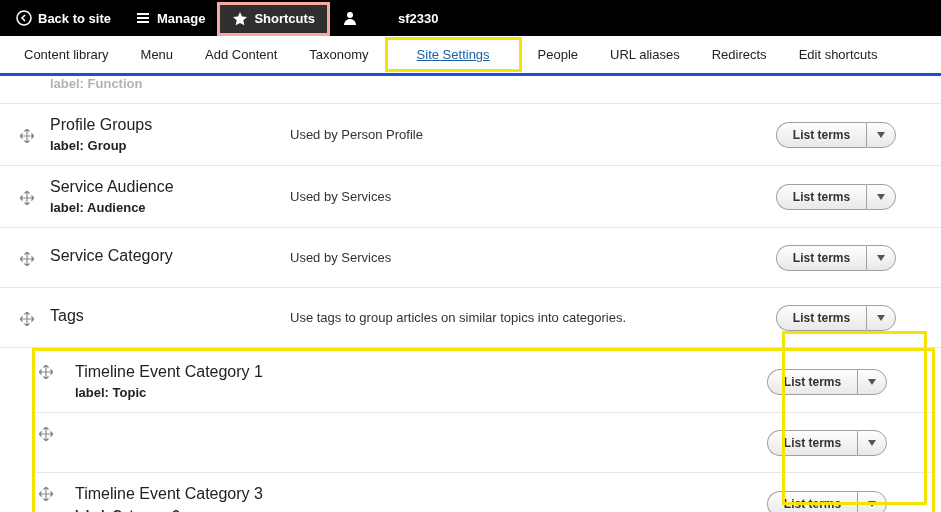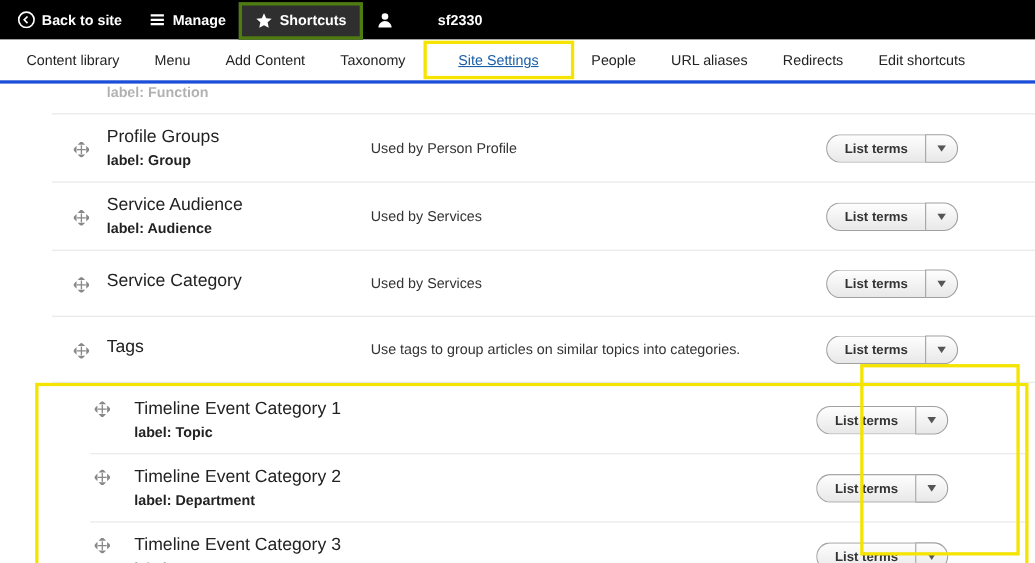--- a/index.html
+++ b/index.html
@@ -1,37 +1,37 @@
 <!DOCTYPE html>
 <html><head>
 <meta charset="utf-8">
 <style>
   * { box-sizing: border-box; margin: 0; padding: 0; }
   body { font-family: "Lucida Grande", "Helvetica Neue", Arial, sans-serif; font-size: 13px; color: #222; background: #fff; width: 941px; }
 
   .topbar { background: #000; color: #fff; height: 36px; display: flex; align-items: center; padding: 0 4px; }
   .top-item { display: flex; align-items: center; gap: 6px; padding: 0 12px; height: 48px; cursor: pointer; font-weight: bold; }
   .top-item .icon { display: inline-flex; width: 16px; height: 16px; align-items: center; justify-content: center; }
-  .top-item.shortcuts { background: #2f2f2f; border: 3px solid #4d7c0f; height: 34px; margin-top: 1px; }
+  .top-item.shortcuts { background: #2f2f2f; border: 3px solid #fca5a5; height: 34px; margin-top: 1px; }
   .top-item.user { font-weight: bold; gap: 40px; }
 
   .subnav { background: #fff; border-bottom: 3px solid #1d4ed8; height: 40px; display: flex; align-items: center; padding: 0 8px; gap: 0; }
   .subnav-item { padding: 10px 16px; cursor: pointer; font-size: 13px; color: #222; }
   .subnav-item.active { border: 3px solid #f4e400; padding: 7px 29px; }
   .subnav-item.active span { text-decoration: underline; color: #1b5fa7; }
 
   .content { padding: 0 0 10px 0; }
-  .row { display: flex; align-items: center; border-bottom: 1px solid #e6e6e6; padding: 12px 20px; min-height: 60px; position: relative; margin-left: 47px; }
+  .row { display: flex; align-items: center; border-bottom: 1px solid #e6e6e6; padding: 12px 20px; min-height: 60px; position: relative; }
   .row.partial-top { padding-top: 0; min-height: 20px; border-bottom: 1px solid #e6e6e6; }
   .drag-col { width: 30px; display: flex; align-items: flex-start; padding-top: 2px; }
   .name-col { width: 240px; }
   .name-col .title { font-size: 16px; margin-bottom: 4px; }
   .name-col .label { font-weight: bold; font-size: 13px; }
   .desc-col { flex: 1; color: #333; }
-  .btn-col { width: 170px; display: flex; justify-content: flex-start; }
+  .btn-col { width: 170px; display: flex; justify-content: center; }
 
   .split-btn { display: inline-flex; }
   .split-btn .btn-main {
     background: linear-gradient(#fefefe, #e8e8e8);
     border: 1px solid #a0a0a0;
     border-right: none;
     border-radius: 14px 0 0 14px;
     padding: 5px 16px;
     font-weight: bold;
     font-size: 12px;
@@ -254,24 +254,20 @@
       </div>
     </div>
 
     <div class="row" style="position:relative;">
       <span class="hl-group drag-outside" style="border:none;">
           <svg width="14" height="14" viewBox="0 0 14 14">
             <path d="M7 0l2 2H5zM0 7l2-2v4zM14 7l-2-2v4zM7 14l-2-2h4zM3 7h8M7 3v8" stroke="#888" stroke-width="1.2" fill="#888"></path>
           </svg>
         </span>
       <div class="drag-col"></div>
-      <div class="name-col">
-        <div class="title">Timeline Event Category 2</div>
-        <div class="label">label: Department</div>
-      </div>
       <div class="desc-col"></div>
       <div class="btn-col">
         <div class="split-btn">
           <button class="btn-main">List terms</button>
           <button class="btn-drop">
               <span>
                 <svg viewBox="0 0 8 6">
                   <path d="M0 0h8L4 6z" fill="#555"></path>
                 </svg>
               </span>

